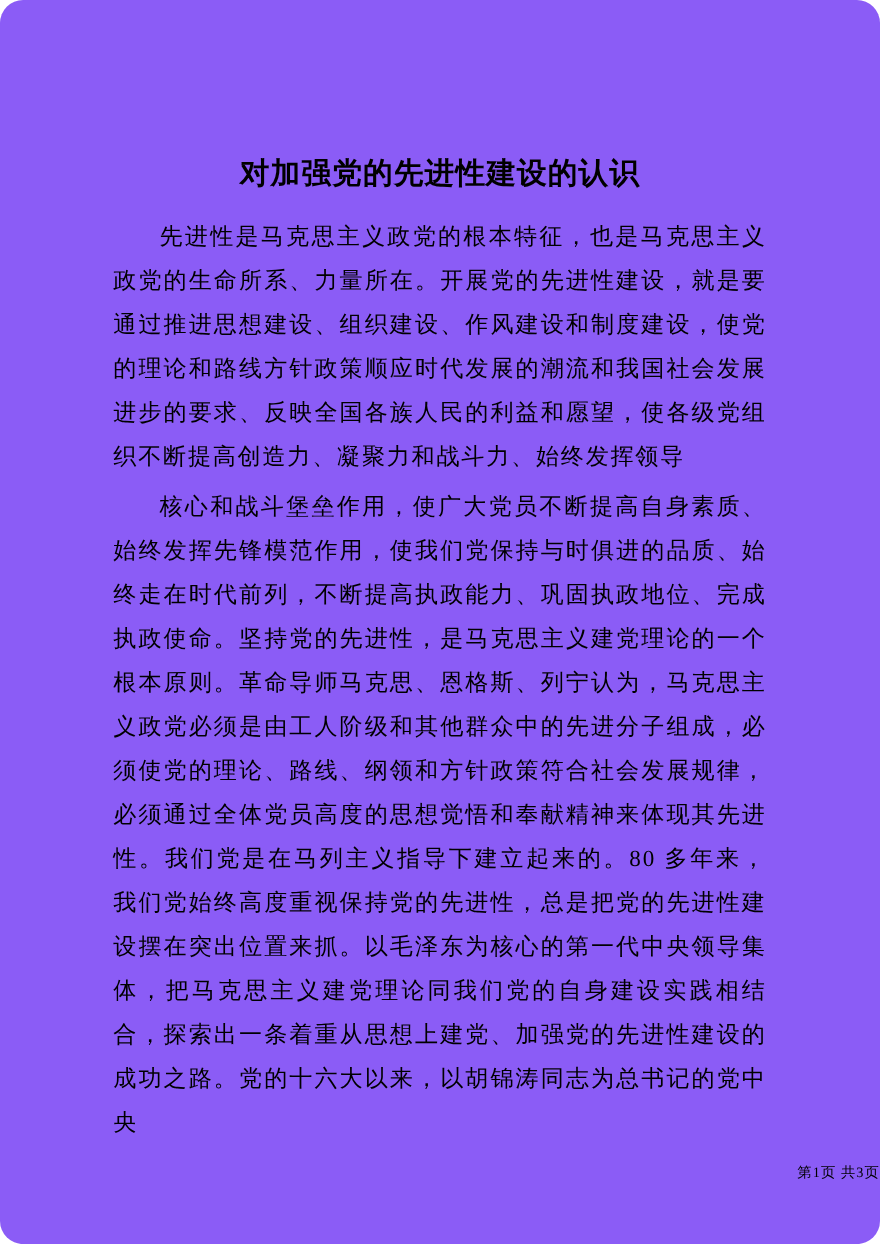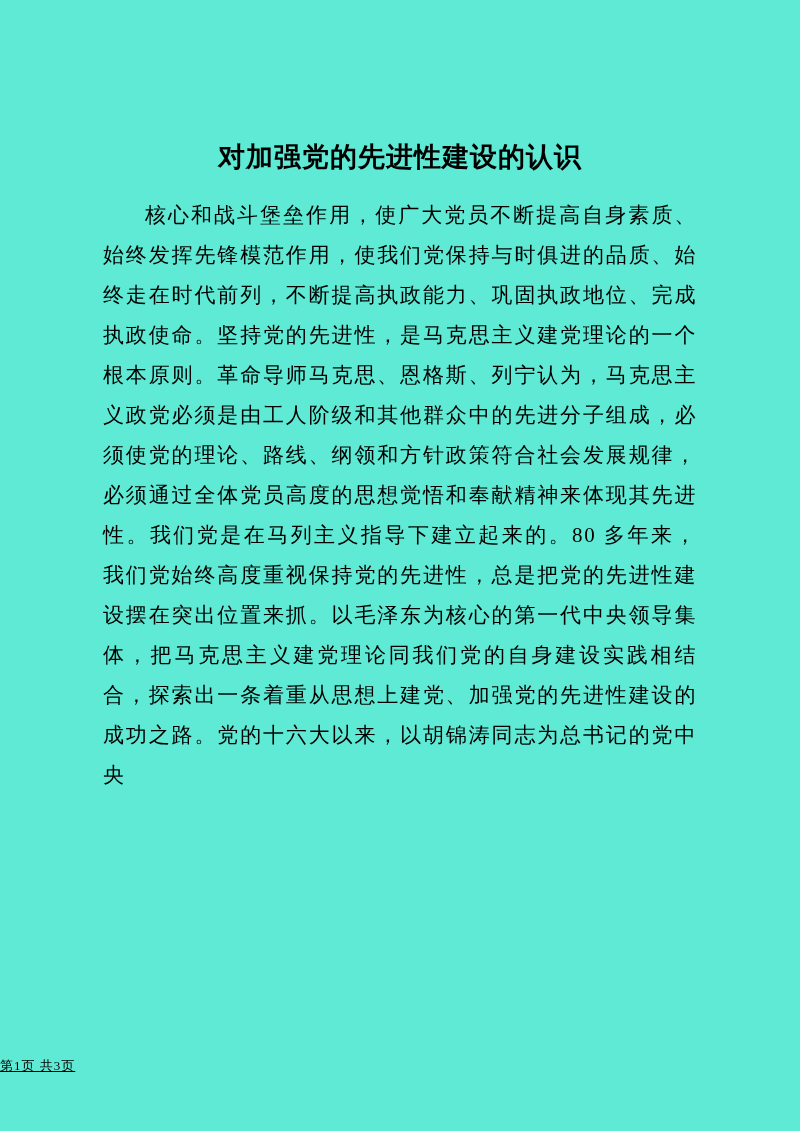--- a/index.html
+++ b/index.html
@@ -8,23 +8,24 @@
     width: 800px;
     height: 1131px;
     background: #ffffff;
     color: #000000;
     font-family: "Liberation Serif", "DejaVu Serif", serif;
   }
   .page {
     position: relative;
     width: 800px;
     height: 1131px;
-    background: #5eead4;
+    background: #8b5cf6;
     padding: 140px 103px 0 103px;
     overflow: hidden;
+    border-radius: 21px;
   }
   .doc-title {
     margin: 0 0 20px 0;
     text-align: center;
     font-family: "Liberation Sans", "DejaVu Sans", sans-serif;
     font-weight: bold;
     font-size: 27px;
     letter-spacing: 1px;
     line-height: 1.3;
   }
@@ -41,33 +42,33 @@
     line-height: 40px;
     letter-spacing: 1.6px;
     text-align: justify;
     text-indent: 2em;
   }
   .footer {
     position: absolute;
     left: 0;
     bottom: 56px;
     width: 100%;
-    text-align: left;
+    text-align: right;
     font-size: 13px;
     letter-spacing: 1px;
     color: #000000;
-    text-decoration: underline;
   }
 </style>
 </head>
 <body>
 
 <div class="page">
   <h1 class="doc-title">对加强党的先进性建设的认识</h1>
 
 
+  <p class="para">先进性是马克思主义政党的根本特征，也是马克思主义政党的生命所系、力量所在。开展党的先进性建设，就是要通过推进思想建设、组织建设、作风建设和制度建设，使党的理论和路线方针政策顺应时代发展的潮流和我国社会发展进步的要求、反映全国各族人民的利益和愿望，使各级党组织不断提高创造力、凝聚力和战斗力、始终发挥领导</p>
 
   <p class="para">核心和战斗堡垒作用，使广大党员不断提高自身素质、始终发挥先锋模范作用，使我们党保持与时俱进的品质、始终走在时代前列，不断提高执政能力、巩固执政地位、完成执政使命。坚持党的先进性，是马克思主义建党理论的一个根本原则。革命导师马克思、恩格斯、列宁认为，马克思主义政党必须是由工人阶级和其他群众中的先进分子组成，必须使党的理论、路线、纲领和方针政策符合社会发展规律，必须通过全体党员高度的思想觉悟和奉献精神来体现其先进性。我们党是在马列主义指导下建立起来的。80 多年来，我们党始终高度重视保持党的先进性，总是把党的先进性建设摆在突出位置来抓。以毛泽东为核心的第一代中央领导集体，把马克思主义建党理论同我们党的自身建设实践相结合，探索出一条着重从思想上建党、加强党的先进性建设的成功之路。党的十六大以来，以胡锦涛同志为总书记的党中央</p>
 
   <div class="footer">
     <span>第1页 共3页</span>
   </div>
 </div>
 
 </body></html>

